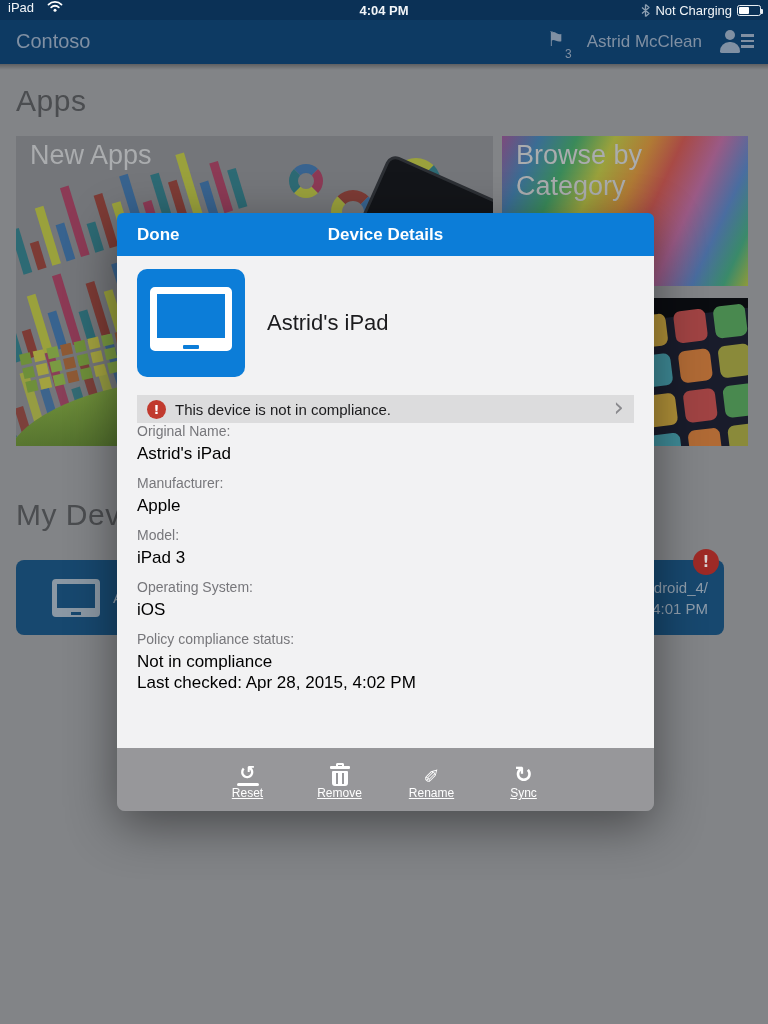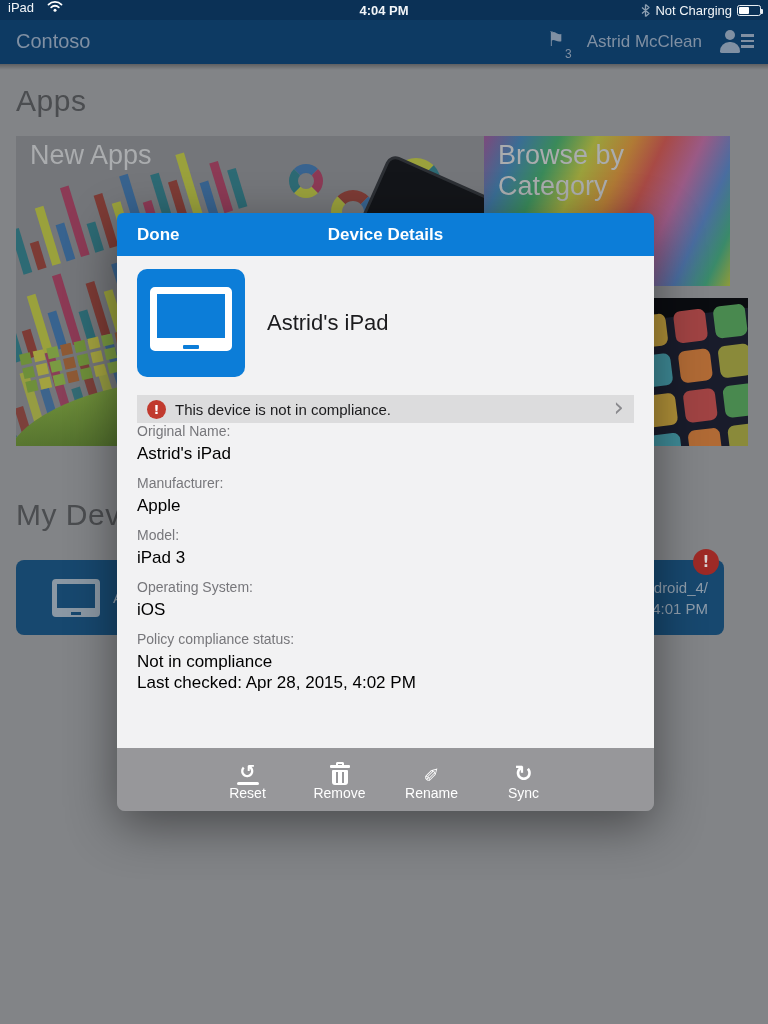--- a/index.html
+++ b/index.html
@@ -68,21 +68,21 @@
   .area-chart { position:absolute; left:-14px; top:252px; width:210px; height:62px;
     background:linear-gradient(180deg,#6f8f3a,#4f6c2c); border-radius:70% 30% 0 0 / 100% 60% 0 0; transform:rotate(-8deg); }
   .heat { position:absolute; left:6px; top:206px; display:grid; grid-template-columns:repeat(8,11px); gap:3px; transform:rotate(-13deg); }
   .heat i { height:11px; }
   .heat i:nth-child(4n+1){background:#6e8f3a} .heat i:nth-child(4n+2){background:#a3a23f}
   .heat i:nth-child(4n+3){background:#7a9a42} .heat i:nth-child(4n){background:#8f5a35}
   .tablet { position:absolute; right:-24px; top:44px; width:190px; height:270px; background:#131519;
     border:3px solid #2c2f34; border-radius:10px; transform:rotate(24deg); }
 
   
-  .tile-browse { left:484px; top:72px; width:246px; height:150px;
+  .tile-browse { left:502px; top:72px; width:246px; height:150px;
     background:linear-gradient(115deg,#7c4a7c 0%,#3a6d94 12%,#3a8a5a 24%,#9aa13c 36%,#b07a35 48%,#a84a45 58%,#9a5a85 70%,#4a6da0 82%,#3a8a6a 92%,#8f9a3a 100%); }
 
   
   .tile-appgrid { left:502px; top:234px; width:246px; height:148px; background:#0a0c10; }
   .phonebg { position:absolute; right:-30px; bottom:-34px; width:250px; height:160px; background:#191c2b; transform:rotate(-7deg); border-radius:6px; }
   .appgrid { position:absolute; right:-6px; bottom:-18px; display:grid; grid-template-columns:repeat(4,32px); gap:8px; transform:rotate(-7deg); }
   .appgrid i { height:32px; border-radius:7px; }
   .appgrid i:nth-child(8n+1){background:#4a5fae} .appgrid i:nth-child(8n+2){background:#b09038}
   .appgrid i:nth-child(8n+3){background:#a04343} .appgrid i:nth-child(8n+4){background:#49894f}
   .appgrid i:nth-child(8n+5){background:#7a55a2} .appgrid i:nth-child(8n+6){background:#3e8a96}
@@ -122,21 +122,21 @@
   .alert-chevron { margin-left:auto; font-size:26px; line-height:20px; color:#89898d; padding-bottom:4px; }
   .fields { }
   .field { margin-bottom:11px; }
   .field-label { font-size:14px; line-height:17px; color:#77777b; }
   .field-value { font-size:17px; line-height:20px; color:#000; margin-top:4px; }
   .field-value2 { font-size:17px; line-height:21px; color:#000; }
   .modal-toolbar { height:63px; background:#97979a; border-radius:0 0 8px 8px;
     display:flex; align-items:center; justify-content:center; gap:34px; }
   .tb-btn { width:58px; display:flex; flex-direction:column; align-items:center; color:#fff; background:none; border:none; cursor:pointer; font-family:inherit; }
   .tb-icon { height:27px; display:flex; flex-direction:column; align-items:center; justify-content:flex-end; color:#fff; }
-  .tb-label { font-size:14px; margin-top:0; color:#fff; }
+  .tb-label { font-size:12px; margin-top:0; color:#fff;text-decoration:underline; }
   .g20 { font-size:19px; line-height:19px; font-weight:700; }
   .reset-base { width:22px; height:3px; background:#fff; border-radius:1.5px; margin-top:1px; }
   .pencil { font-size:19px; line-height:22px; font-weight:700; display:inline-block; transform:scaleY(-1); }
   .sync-g { font-size:22px; line-height:22px; font-weight:700; }
   .trash { width:22px; height:23px; position:relative; }
   .trash .handle { position:absolute; top:0; left:7px; width:8px; height:4px; border:2px solid #fff; border-bottom:none; border-radius:2px 2px 0 0; }
   .trash .lid { position:absolute; top:3px; left:1px; width:20px; height:3px; background:#fff; border-radius:1px; }
   .trash .tbody { position:absolute; top:8px; left:3px; width:16px; height:15px; background:#fff; border-radius:1px 1px 3px 3px; }
   .trash .tbody i { position:absolute; top:2px; bottom:2px; width:2px; background:#97979a; }
   .trash .tbody i.s1 { left:4px; } .trash .tbody i.s2 { left:10px; }

